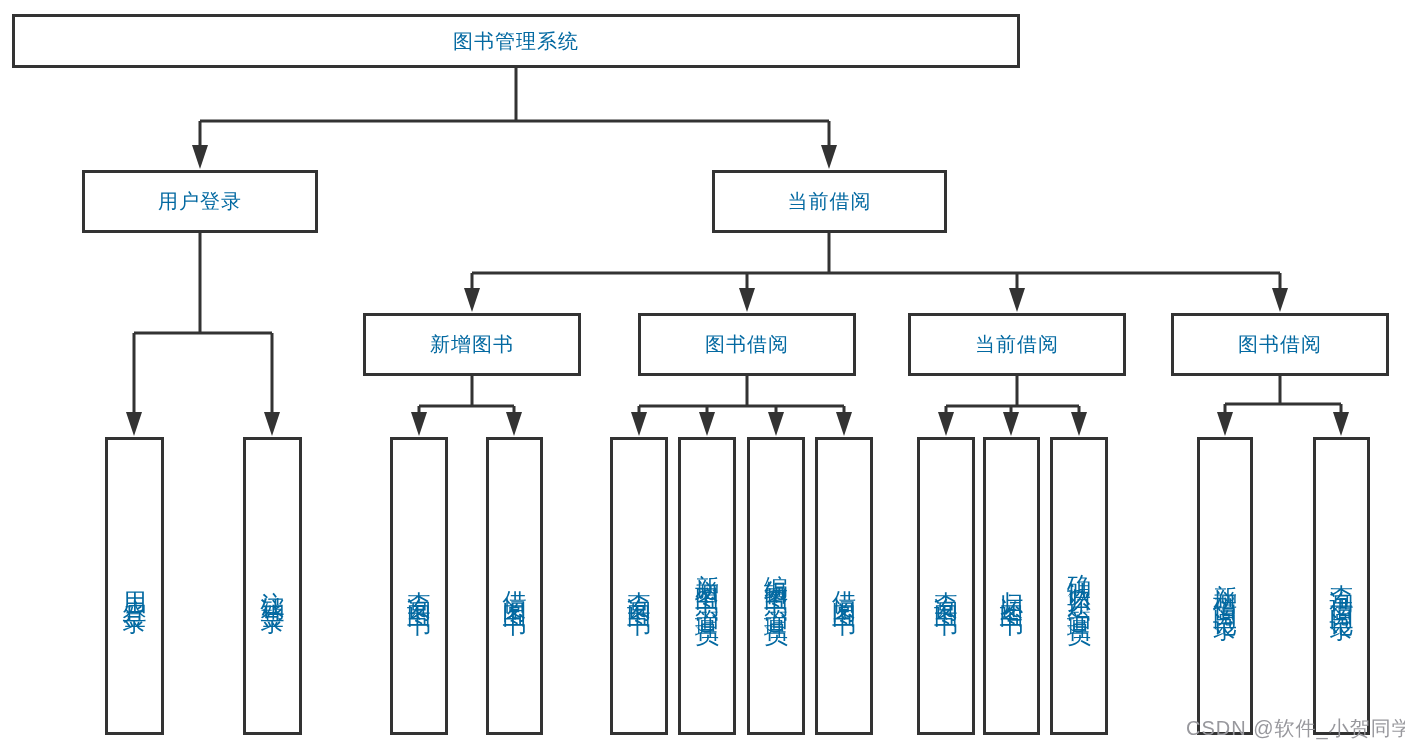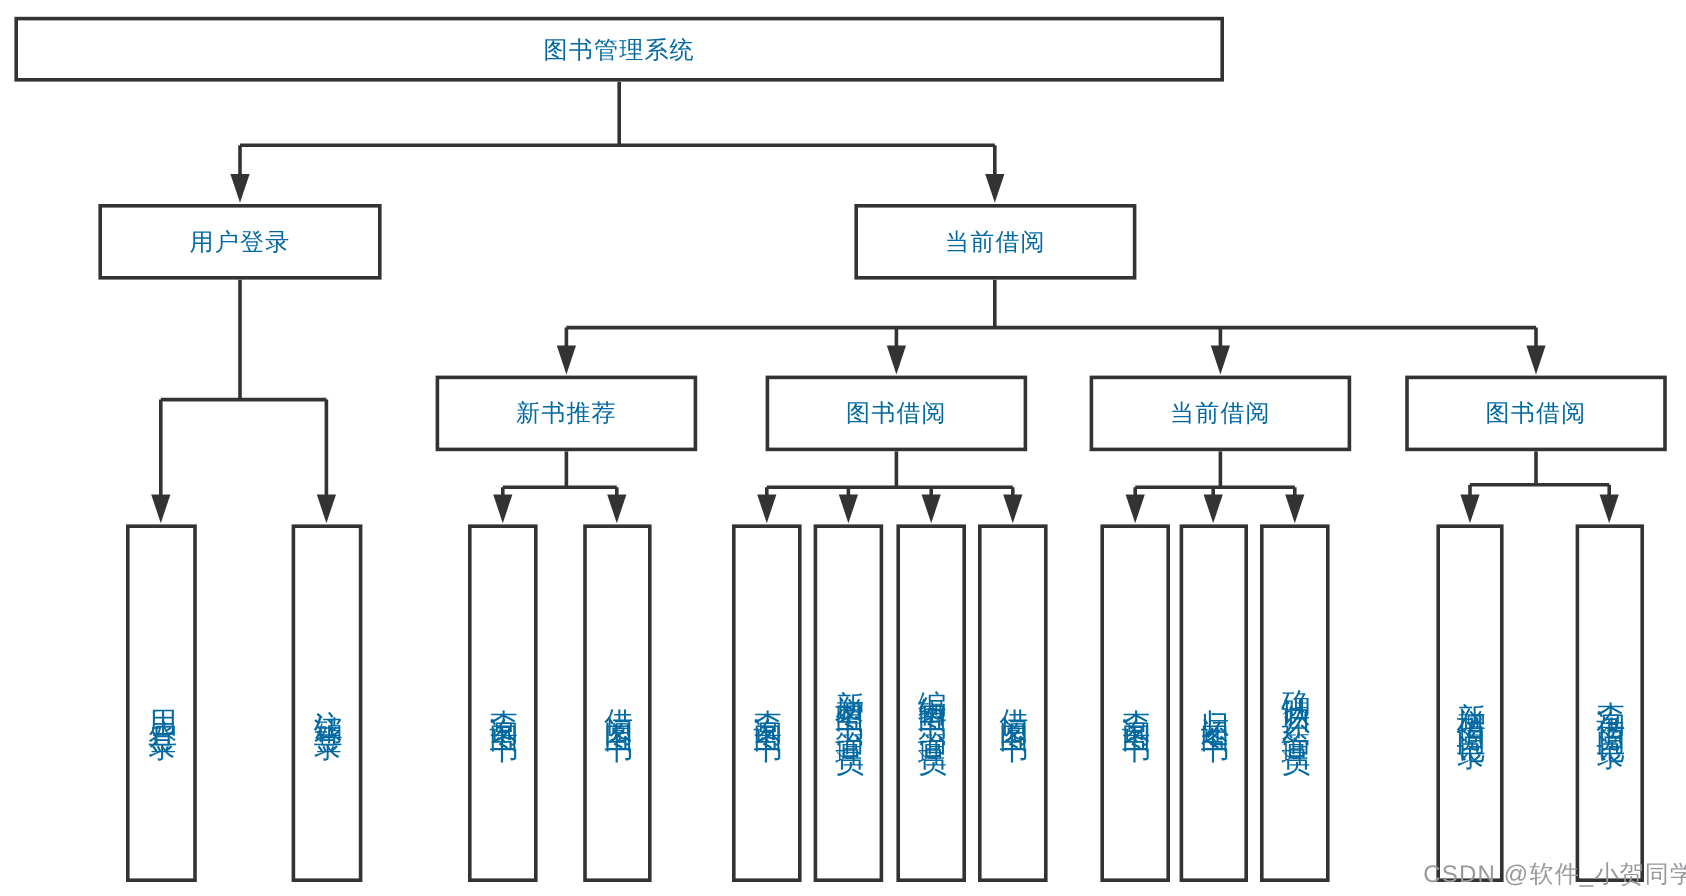--- a/index.html
+++ b/index.html
@@ -75,21 +75,21 @@
   </div>
 
   <div class="box hbox" style="left:82px;top:170px;width:236px;height:63px">
     <span>用户登录</span>
   </div>
   <div class="box hbox" style="left:712px;top:170px;width:235px;height:63px">
     <span>当前借阅</span>
   </div>
 
   <div class="box hbox" style="left:363px;top:313px;width:218px;height:63px">
-    <span>新书推荐</span>
+    <span>新增图书</span>
   </div>
   <div class="box hbox" style="left:638px;top:313px;width:218px;height:63px">
     <span>图书借阅</span>
   </div>
   <div class="box hbox" style="left:908px;top:313px;width:218px;height:63px">
     <span>当前借阅</span>
   </div>
   <div class="box hbox" style="left:1171px;top:313px;width:218px;height:63px">
     <span>图书借阅</span>
   </div>

